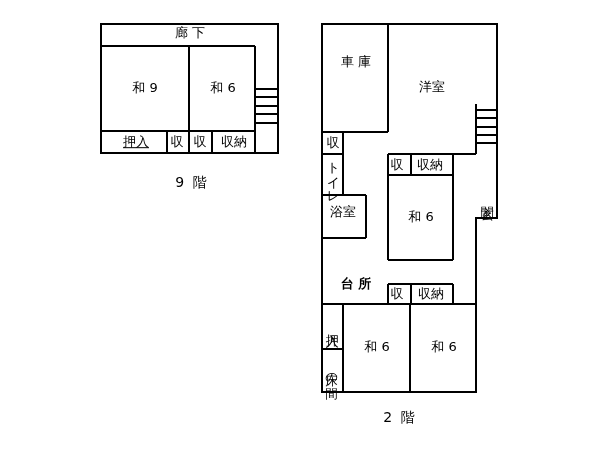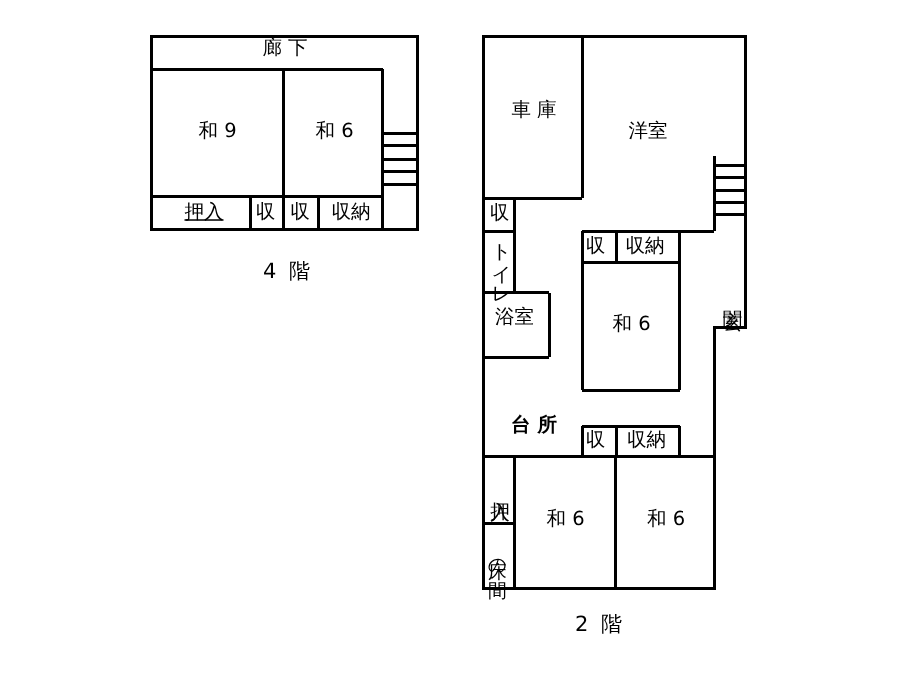--- a/index.html
+++ b/index.html
@@ -113,23 +113,23 @@
     </g>
   </svg>
 
   <div class="lbl" style="left:190px; top:33px;">廊 下</div>
   <div class="lbl" style="left:145px; top:88px;">和 9</div>
   <div class="lbl" style="left:223px; top:88px;">和 6</div>
   <div class="lbl" style="left:136px; top:142px;text-decoration:underline;">押入</div>
   <div class="lbl" style="left:177px; top:142px;">収</div>
   <div class="lbl" style="left:200px; top:142px;">収</div>
   <div class="lbl" style="left:234px; top:142px;">収納</div>
-  <div class="lbl caption" style="left:192px; top:182px;">4 階</div>
+  <div class="lbl caption" style="left:192px; top:182px;">9 階</div>
 
-  <div class="lbl" style="left:356px; top:74px;">車 庫</div>
+  <div class="lbl" style="left:356px; top:62px;">車 庫</div>
   <div class="lbl" style="left:432px; top:88px;font-family:Liberation Mono, monospace;">洋室</div>
   <div class="lbl" style="left:333px; top:143px;">収</div>
   <div class="lbl vertical" style="left:333px; top:175px;">トイレ</div>
   <div class="lbl" style="left:343px; top:212px;">浴室</div>
   <div class="lbl" style="left:397px; top:165px;">収</div>
   <div class="lbl" style="left:430px; top:165px;">収納</div>
   <div class="lbl" style="left:421px; top:217px;">和 6</div>
   <div class="lbl vertical" style="left:487px; top:196px;">玄関</div>
   <div class="lbl" style="left:356px; top:284px;font-weight:bold;">台 所</div>
   <div class="lbl" style="left:397px; top:294px;">収</div>

